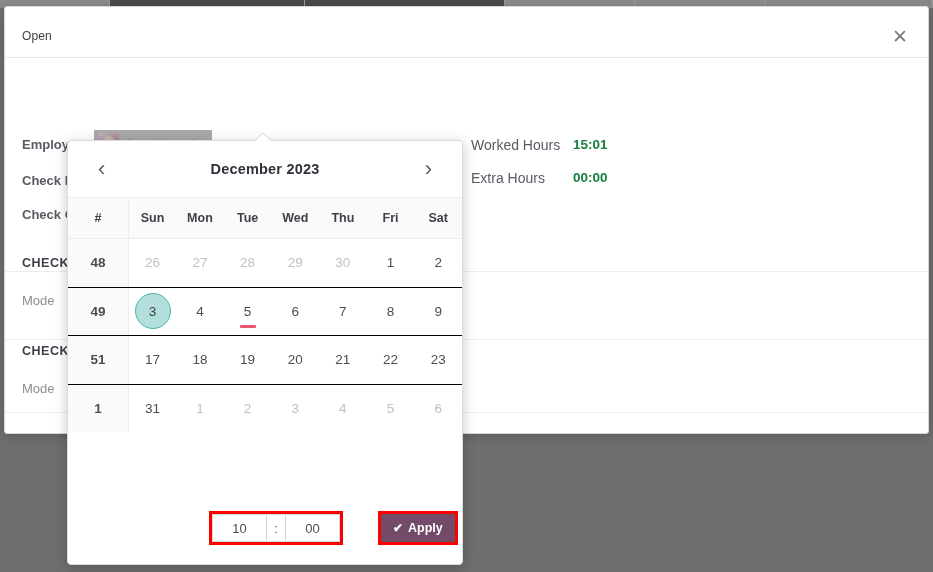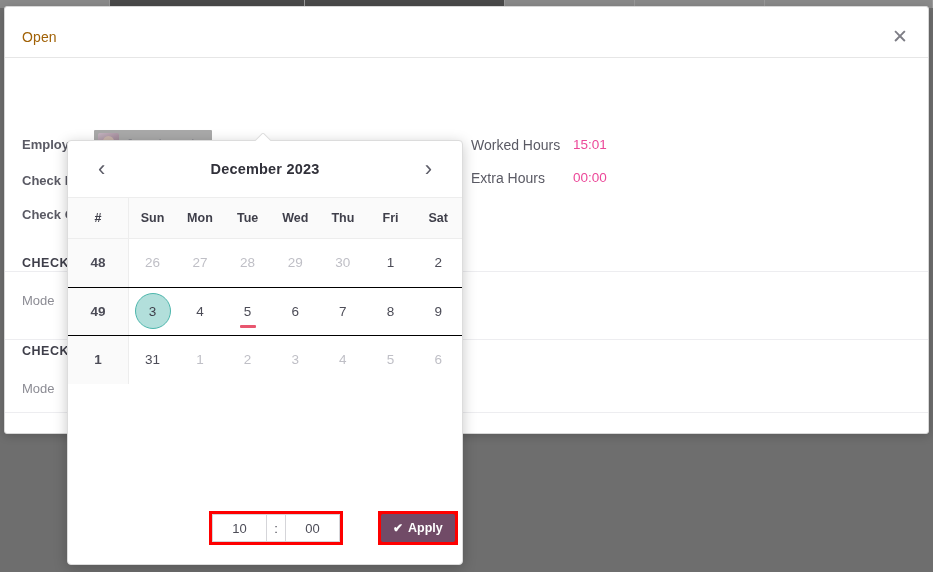--- a/index.html
+++ b/index.html
@@ -59,22 +59,22 @@
   .dialog-header {
     position: relative;
     height: 51px;
     border-bottom: 1px solid #e6e6e6;
     box-sizing: border-box;
   }
   .dialog-title {
     position: absolute;
     left: 17px;
     top: 22px;
-    font-size: 14px;
-    color: #a16207;
+    font-size: 12px;
+    color: #404040;
     font-weight: 400;
     letter-spacing: .1px;
     text-align: center;
   }
   .close-btn {
     position: absolute;
     right: 16px;
     top: 17px;
     width: 24px;
     height: 24px;
@@ -153,21 +153,22 @@
   
   .rlabel {
     position: absolute;
     font-size: 14px;
     color: #5a5a64;
     font-weight: 400;
   }
   .rvalue {
     position: absolute;
     font-size: 13.5px;
-    color: #ec4899;
+    color: #15803d;
+    font-weight: bold;
   }
 
   .section-head {
     position: absolute;
     font-size: 12.5px;
     letter-spacing: .5px;
     color: #3f3f4a;
     font-weight: 700;
     white-space: nowrap;
   }
@@ -478,20 +479,30 @@
             <td class="wk">49</td>
             <td class="day selected"><span class="dnum">3</span></td>
             <td class="day"><span class="dnum">4</span></td>
             <td class="day today"><span class="dnum">5</span></td>
             <td class="day"><span class="dnum">6</span></td>
             <td class="day"><span class="dnum">7</span></td>
             <td class="day"><span class="dnum">8</span></td>
             <td class="day"><span class="dnum">9</span></td>
           </tr>
           <tr>
+            <td class="wk">51</td>
+            <td class="day"><span class="dnum">17</span></td>
+            <td class="day"><span class="dnum">18</span></td>
+            <td class="day"><span class="dnum">19</span></td>
+            <td class="day"><span class="dnum">20</span></td>
+            <td class="day"><span class="dnum">21</span></td>
+            <td class="day"><span class="dnum">22</span></td>
+            <td class="day"><span class="dnum">23</span></td>
+          </tr>
+          <tr>
             <td class="wk">1</td>
             <td class="day"><span class="dnum">31</span></td>
             <td class="day muted"><span class="dnum">1</span></td>
             <td class="day muted"><span class="dnum">2</span></td>
             <td class="day muted"><span class="dnum">3</span></td>
             <td class="day muted"><span class="dnum">4</span></td>
             <td class="day muted"><span class="dnum">5</span></td>
             <td class="day muted"><span class="dnum">6</span></td>
           </tr>
         </tbody>

